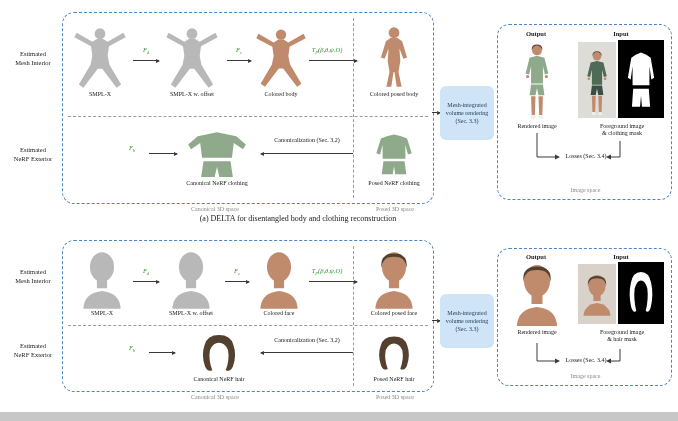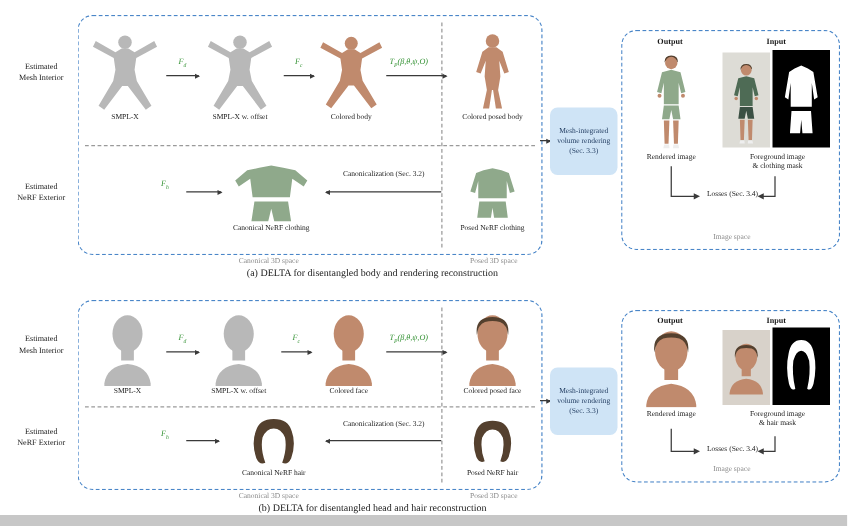--- a/index.html
+++ b/index.html
@@ -171,21 +171,21 @@
     <svg class="conn" style="left:30px;top:104px" width="110" height="40" viewBox="0 0 110 40">
       <path d="M9,4 V28 H28" fill="none" stroke="#3a3a3a" stroke-width="1"></path>
       <path d="M32,28 l-5,-2.5 v5 Z" fill="#3a3a3a"></path>
       <path d="M92,12 V28 H82" fill="none" stroke="#3a3a3a" stroke-width="1"></path>
       <path d="M78,28 l5,-2.5 v5 Z" fill="#3a3a3a"></path>
     </svg>
     <div class="losses" style="left:62px;top:128px;width:52px">Losses (Sec. 3.4)</div>
     <div class="space-label" style="left:0;top:162px;width:175px">Image space</div>
   </div>
 
-  <div class="caption" style="left:0;top:214px;width:596px">(a) DELTA for disentangled body and rendering reconstruction</div>
+  <div class="caption" style="left:0;top:214px;width:596px">(a) DELTA for disentangled body and clothing reconstruction</div>
 
   <div class="side-label" style="left:7px;top:268px;width:52px">Estimated
 Mesh Interior</div>
   <div class="side-label" style="left:7px;top:342px;width:52px">Estimated
 NeRF Exterior</div>
 
   <div class="dash-box" style="left:62px;top:240px;width:372px;height:152px">
     <div class="hdiv" style="top:84px"></div>
     <div class="vdiv" style="left:290px"></div>
 
@@ -276,16 +276,15 @@
     <svg class="conn" style="left:30px;top:88px" width="110" height="32" viewBox="0 0 110 32">
       <path d="M9,6 V24 H28" fill="none" stroke="#3a3a3a" stroke-width="1"></path>
       <path d="M32,24 l-5,-2.5 v5 Z" fill="#3a3a3a"></path>
       <path d="M92,12 V24 H82" fill="none" stroke="#3a3a3a" stroke-width="1"></path>
       <path d="M78,24 l5,-2.5 v5 Z" fill="#3a3a3a"></path>
     </svg>
     <div class="losses" style="left:62px;top:108px;width:52px">Losses (Sec. 3.4)</div>
     <div class="space-label" style="left:0;top:124px;width:175px">Image space</div>
   </div>
 
-  <div class="caption" style="left:0;top:402px;width:596px">(b) DELTA for disentangled head and hair reconstruction</div>
 
   <div class="bottom-bar" style="top:412px;height:9px"></div>
 </div>
 
 </body></html>

